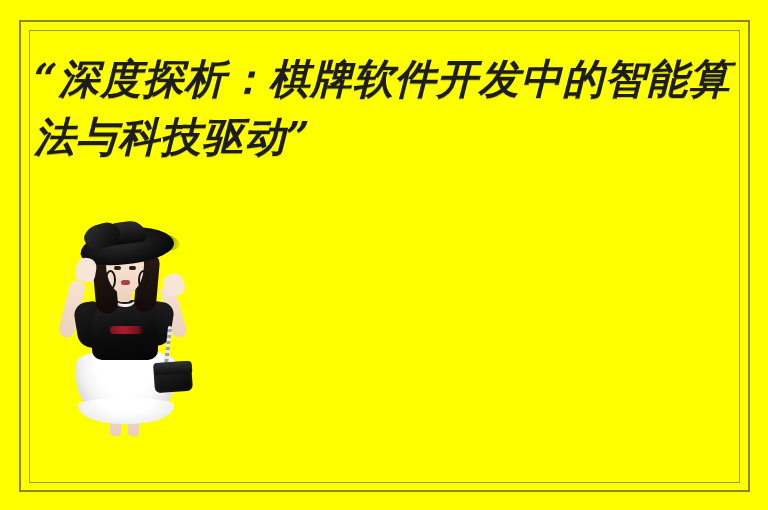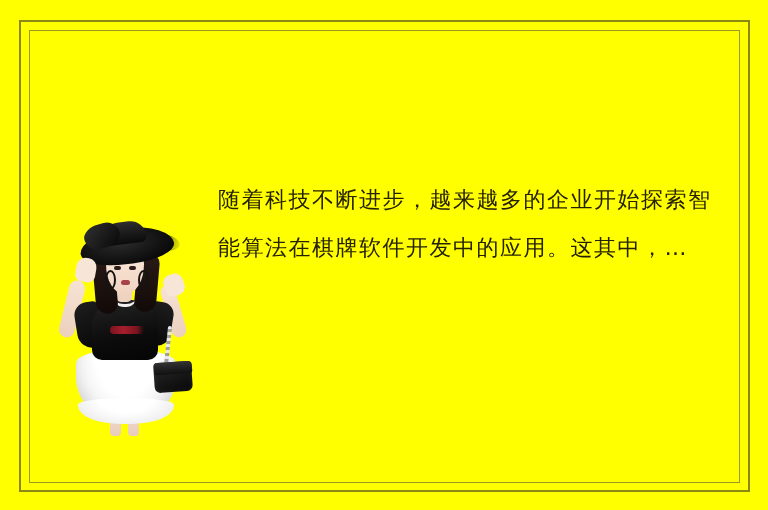--- a/index.html
+++ b/index.html
@@ -221,22 +221,22 @@
   }
 </style>
 </head>
 <body>
 
 <div id="card">
 
   <div class="frame-outer"></div>
   <div class="frame-inner"></div>
 
-
-  <div class="body-text">随着科技不断进步，越来越多的企业开始探索智能算法在棋牌软件开发中的应用。这其中，…</div>
+  <div class="title">“深度探析：棋牌软件开发中的智能算法与科技驱动”</div>
+
 
   <div class="figure">
     <div class="fig-layer leg-l"></div>
     <div class="fig-layer leg-r"></div>
     <div class="fig-layer skirt"></div>
     <div class="fig-layer skirt-hem"></div>
     <div class="fig-layer arm-l"></div>
     <div class="fig-layer arm-r"></div>
     <div class="fig-layer top-sleeve-l"></div>
     <div class="fig-layer top-sleeve-r"></div>

